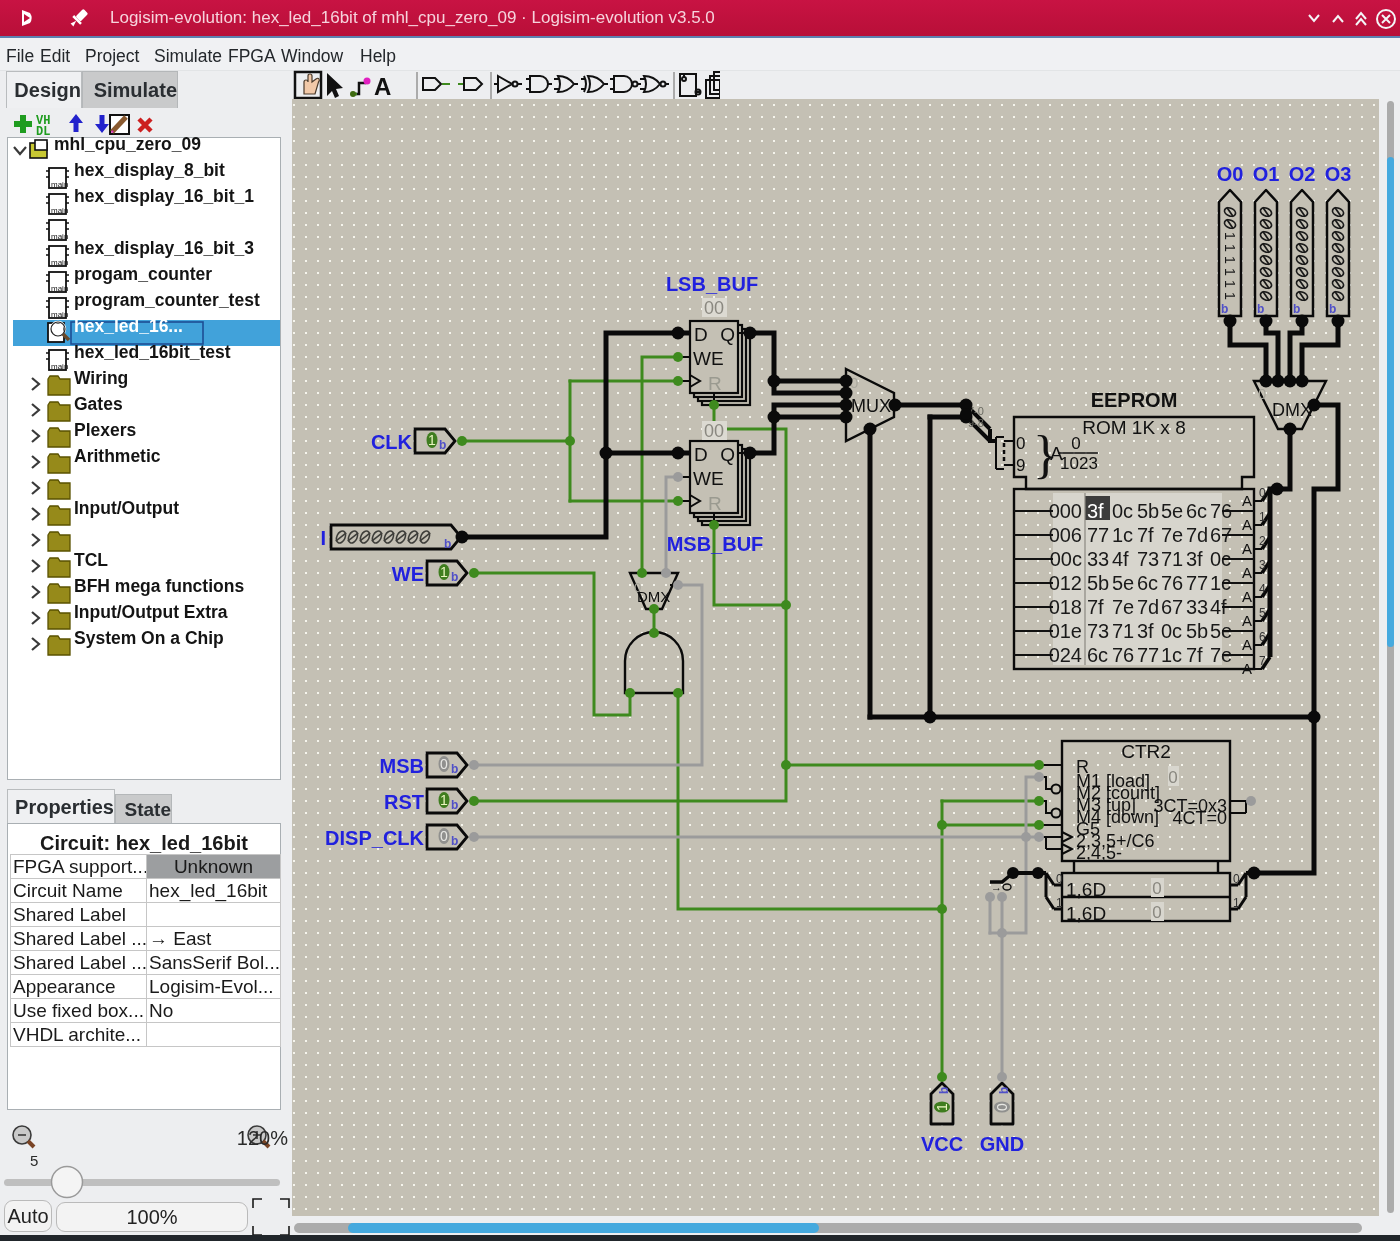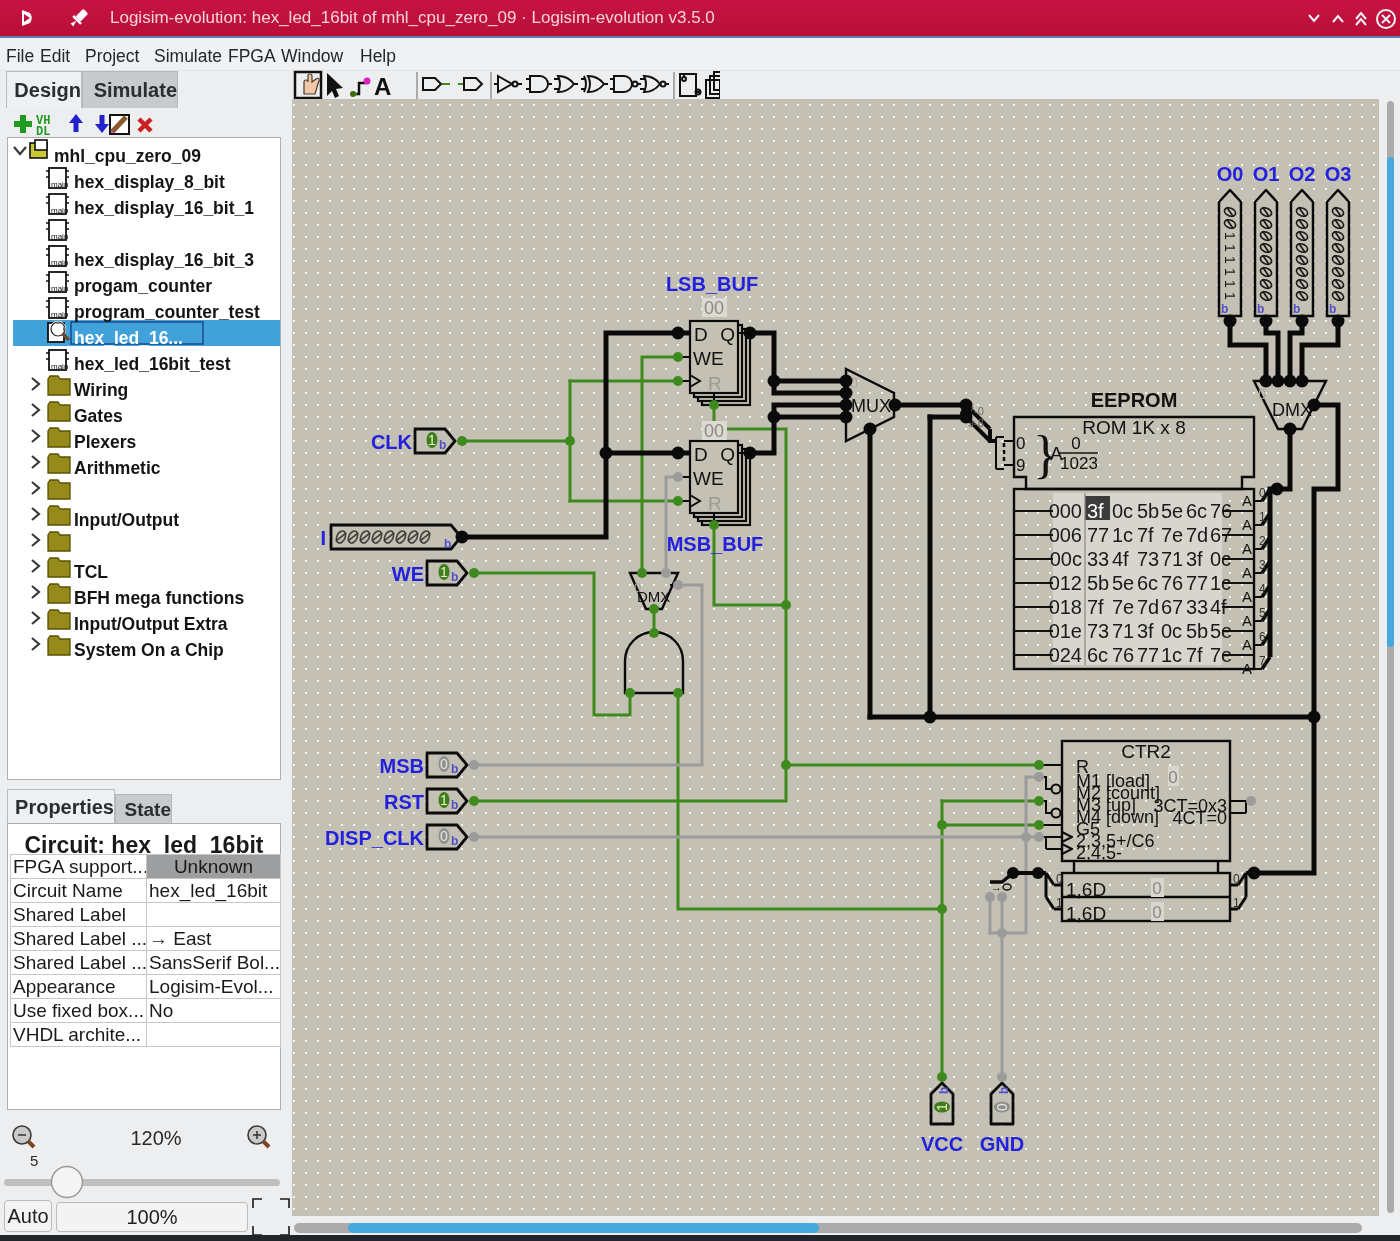--- a/index.html
+++ b/index.html
@@ -13,21 +13,21 @@
 .tab { position:absolute; font-weight:bold; font-size:20px; color:#2A2E32; text-align:right; }
 #tab-design { left:6px; top:71px; width:76px; height:37px; background:#EFF0F2; border:1px solid #B9BCBE; border-bottom:none; line-height:36px; }
 #tab-simulate { left:82px; top:71px; width:96px; height:37px; background:#C9CACB; border:1px solid #B4B7B9; border-bottom:none; line-height:36px; }
 #treepanel { left:7px; top:137px; width:274px; height:643px; background:#FFFFFF; border:1px solid #A9AFB3; }
 #proppanel { left:7px; top:823px; width:274px; height:287px; background:#FFFFFF; border:1px solid #A9AFB3; }
 #ptab-properties { left:7px; top:789px; width:108px; height:35px; background:#EFF0F2; border:1px solid #B9BCBE; border-bottom:none; line-height:34px; }
 #ptab-state { left:115px; top:794px; width:57px; height:30px; background:#C9CACB; border:1px solid #B4B7B9; border-bottom:none; line-height:29px; font-size:19px;}
 #darkstrip { left:0; top:1235px; width:1400px; height:6px; background:#21262B; }
 .treerow { position:absolute; left:0; width:272px; height:26px; font-weight:bold; font-size:17.5px; color:#141414; }
 .treerow span.txt { position:absolute; left:66px; top:3px; white-space:nowrap; }
-.btn { position:absolute; background:#F3F3F3; border:1px solid #BABABA; border-radius:4px; text-align:center; font-size:20px; color:#222; }
+.btn { position:absolute; background:#F3F3F3; border:1px solid #BABABA; border-radius:9px; text-align:center; font-size:20px; color:#222; }
 table.prop { position:absolute; left:2px; top:30px; border-collapse:collapse; width:270px; table-layout:fixed; }
 table.prop td { border:1px solid #C6C6C6; height:24px; font-size:19px; color:#1A1A1A; padding:0 2px 0 2px; overflow:hidden; white-space:nowrap; }
 </style>
 </head>
 <body>
 <div class="abs" id="titlebar"></div>
 <div class="abs" id="titleline"></div>
 <div class="abs" id="title-text">Logisim-evolution: hex_led_16bit of mhl_cpu_zero_09 · Logisim-evolution v3.5.0</div>
 <svg class="abs" id="titleicons" style="left:0;top:0" width="1400" height="36">
   <path d="M22,10 L22,26 L30,23 A9,9 0 0 0 30,13 Z M24,14 l6,4 -6,4 z" fill="#FFFFFF"></path>
@@ -51,21 +51,21 @@
 <div class="mi" style="left:154px">Simulate</div>
 <div class="mi" style="left:228px">FPGA</div>
 <div class="mi" style="left:281px">Window</div>
 <div class="mi" style="left:360px">Help</div>
 <div class="tab" id="tab-design">Design</div>
 <div class="tab" id="tab-simulate">Simulate</div>
 <div class="abs" id="treepanel"></div>
 <div class="tab" id="ptab-properties">Properties</div>
 <div class="tab" id="ptab-state">State</div>
 <div class="abs" id="proppanel">
-  <div class="abs" style="left:0;top:8px;width:272px;text-align:center;font-weight:bold;font-size:23px;color:#1A1A1A;">Circuit: hex_led_16bit</div>
+  <div class="abs" style="left:0;top:8px;width:272px;text-align:center;font-weight:bold;font-size:20px;color:#1A1A1A;">Circuit: hex_led_16bit</div>
   <table class="prop">
     <colgroup>
         <col style="width:136px">
         <col style="width:134px">
       </colgroup>
     <tbody>
         <tr>
           <td>FPGA support...</td>
           <td style="background:#9C9EA0;text-align:center;">Unknown</td>
         </tr>
@@ -105,21 +105,21 @@
     <g stroke="#3A3A3A" stroke-width="1.6" fill="#C9C9C9">
       <circle cx="14" cy="12" r="9"></circle>
         <line x1="10" y1="12" x2="18" y2="12"></line>
       <line x1="20" y1="18" x2="26" y2="24" stroke="#7A4425" stroke-width="4"></line>
       <circle cx="249" cy="12" r="9"></circle>
         <line x1="245" y1="12" x2="253" y2="12"></line>
         <line x1="249" y1="8" x2="249" y2="16"></line>
       <line x1="255" y1="18" x2="261" y2="24" stroke="#7A4425" stroke-width="4"></line>
     </g>
   </svg>
-  <div class="abs" style="left:12px;top:1127px;width:288px;text-align:center;font-size:20px;color:#2A2A2A;">120%</div>
+  <div class="abs" style="left:0;top:1127px;width:288px;text-align:right;font-size:20px;color:#2A2A2A;">120%</div>
   <div class="abs" style="left:30px;top:1152px;font-size:15px;color:#2A2A2A;">5</div>
   <svg class="abs" style="left:0;top:1160px" width="290" height="45">
     <rect x="4" y="19" width="276" height="7" rx="3.5" fill="#BFBFBF"></rect>
     <circle cx="67" cy="22" r="15.5" fill="#F4F4F4" stroke="#9A9A9A" stroke-width="1.5"></circle>
   </svg>
   <div class="btn" style="left:4px;top:1200px;width:48px;height:32px;line-height:30px;">Auto</div>
   <div class="btn" style="left:56px;top:1202px;width:192px;height:30px;line-height:28px;">100%</div>
   <svg class="abs" style="left:251px;top:1197px" width="40" height="40">
     <g stroke="#1A1A1A" stroke-width="1.6" fill="none">
       <path d="M2,11 V2 H11 M29,2 H38 V11 M38,29 V38 H29 M11,38 H2 V29"></path>
@@ -273,21 +273,21 @@
       <path d="M40,345 l2,-3 h8 l2,3 h10 v16 h-22 z"></path>
       <path d="M40,371 l2,-3 h8 l2,3 h10 v16 h-22 z"></path>
       <path d="M40,397 l2,-3 h8 l2,3 h10 v16 h-22 z"></path>
       <path d="M40,423 l2,-3 h8 l2,3 h10 v16 h-22 z"></path>
       <path d="M40,449 l2,-3 h8 l2,3 h10 v16 h-22 z"></path>
       <path d="M40,475 l2,-3 h8 l2,3 h10 v16 h-22 z"></path>
       <path d="M40,501 l2,-3 h8 l2,3 h10 v16 h-22 z"></path>
     </g>
   <rect x="63" y="184" width="132" height="22" fill="none" stroke="#1D4E94" stroke-width="1.6"></rect>
 </svg>
-<div class="abs" style="left:8px;top:142px;width:272px;height:641px;overflow:hidden">
+<div class="abs" style="left:8px;top:130px;width:272px;height:641px;overflow:hidden">
   <div class="treerow" style="top:1px">
       <span class="txt" style="left:46px">mhl_cpu_zero_09</span>
     </div>
   <div class="treerow" style="top:27px">
       <span class="txt">hex_display_8_bit</span>
     </div>
   <div class="treerow" style="top:53px">
       <span class="txt">hex_display_16_bit_1</span>
     </div>
   <div class="treerow" style="top:105px">

